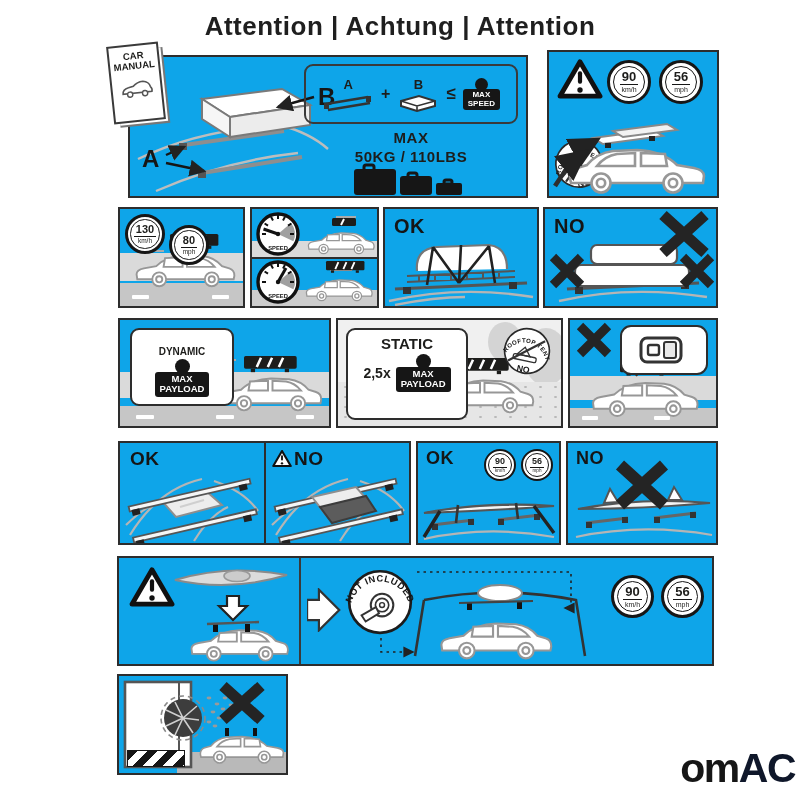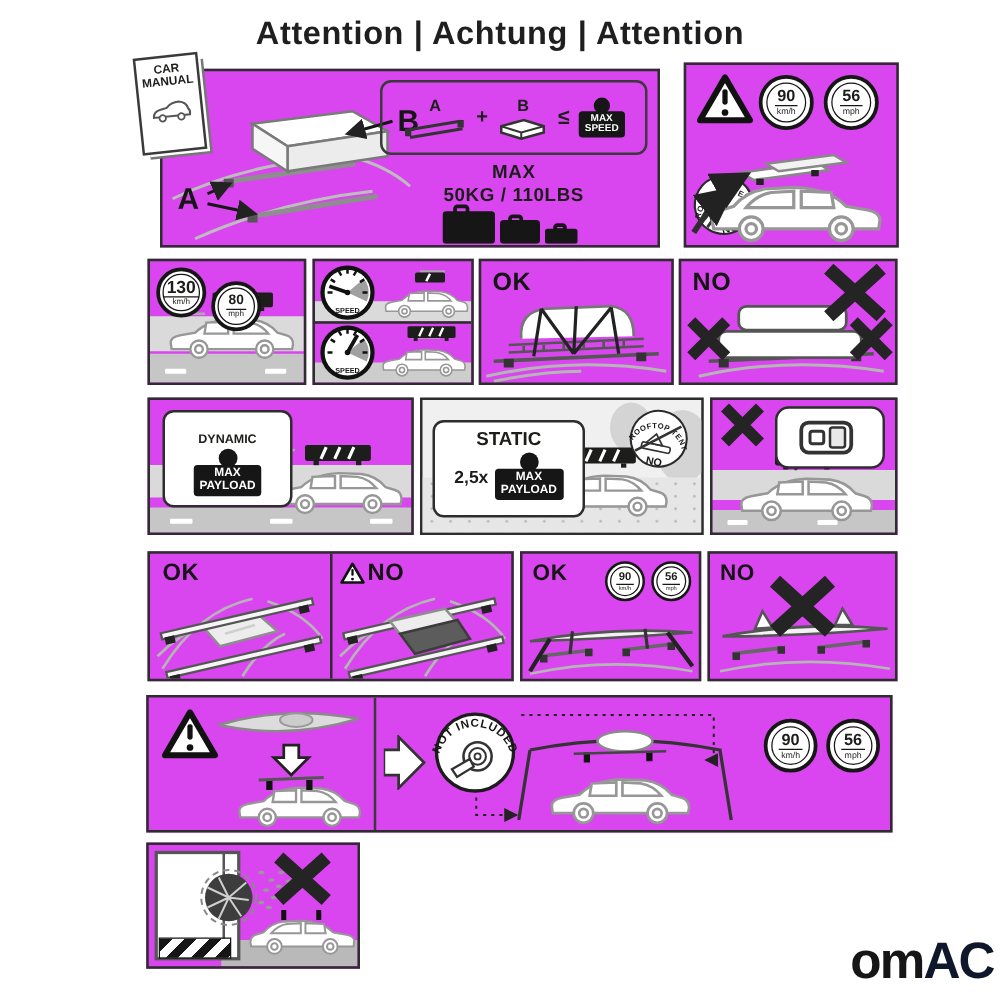--- a/index.html
+++ b/index.html
@@ -1,18 +1,18 @@
 <!DOCTYPE html>
 <html><head>
 <meta charset="utf-8">
 <style>
   html,body{margin:0;padding:0;background:#fff;}
   #sheet{position:relative;width:800px;height:800px;background:#fff;overflow:hidden;
          font-family:"Liberation Sans",sans-serif;color:#1d1d1b;}
-  .panel{position:absolute;background:#d946ef;border:2px solid #2d2d2d;box-sizing:border-box;overflow:hidden;}
+  .panel{position:absolute;background:#0ea5e9;border:2px solid #2d2d2d;box-sizing:border-box;overflow:hidden;}
   .abs{position:absolute;}
   .oklabel{position:absolute;font-weight:bold;font-size:20px;letter-spacing:.5px;color:#151515;line-height:1;}
   .badge{position:absolute;border:3.5px solid #161616;border-radius:50%;background:#fff;
          display:flex;align-items:center;justify-content:center;box-sizing:border-box;}
   .badge-in{border:1.5px solid #161616;border-radius:50%;width:86%;height:86%;box-sizing:border-box;
             display:flex;flex-direction:column;align-items:center;justify-content:center;line-height:1;background:#fff;}
   .badge-v{font-weight:bold;border-bottom:1.5px solid #161616;padding:0 2px 1px;}
   .badge-u{margin-top:1px;}
   .w-head{background:#161616;border-radius:50%;margin:0 auto -2px;}
   .w-body{background:#161616;color:#fff;font-weight:bold;border-radius:3px;padding:2px 5px;
@@ -188,21 +188,21 @@
     <div class="road" style="left:0;top:74px;width:123px;height:23px;"></div>
     <div class="dash" style="left:12px;top:86px;width:17px;"></div>
     <div class="dash" style="left:92px;top:86px;width:17px;"></div>
     <svg class="abs" style="left:0;top:0" width="123px" height="97" viewBox="0 0 123 97">
       <path d="M28 30 H44 M24 36 H40 M30 42 H44" stroke="#ababab" stroke-width="2"></path>
       <use href="#g-car-right" transform="translate(10,36) scale(0.73)"></use>
       <use href="#g-cargo" transform="translate(50,25) scale(0.78)"></use>
     </svg>
     <div class="badge" style="left:5px;top:5px;width:40px;height:40px;border-width:3px;">
       <div class="badge-in">
-        <div class="badge-v" style="font-size:14px">130</div>
+        <div class="badge-v" style="font-size:11px">130</div>
         <div class="badge-u" style="font-size:6.5px">km/h</div>
       </div>
     </div>
     <div class="badge" style="left:49px;top:16px;width:40px;height:40px;border-width:3px;">
       <div class="badge-in">
         <div class="badge-v" style="font-size:11px">80</div>
         <div class="badge-u" style="font-size:6.5px">mph</div>
       </div>
     </div>
   </div>
@@ -290,21 +290,21 @@
   </div>
 
   <div class="panel" style="left:336px;top:318px;width:227px;height:110px;background:#f0f0f0;">
     <div class="tree" style="left:150px;top:2px;width:34px;height:40px;"></div>
     <div class="tree" style="left:186px;top:8px;width:44px;height:58px;"></div>
     <div class="grassdots" style="left:0;top:62px;width:223px;height:44px;background-color:#e6e6e6;"></div>
     <svg class="abs" style="left:0;top:0" width="223" height="106" viewBox="0 0 223 106">
       <use href="#g-car-right" transform="translate(88,50) scale(0.75)"></use>
       <use href="#g-cargo" transform="translate(118,38) scale(0.85)"></use>
     </svg>
-    <div class="tagbox" style="left:8px;top:16px;width:122px;height:78px;">
+    <div class="tagbox" style="left:8px;top:8px;width:122px;height:92px;">
       <div style="font-weight:bold;font-size:15px;margin-top:5px;">STATIC</div>
       <div style="display:flex;align-items:center;justify-content:center;gap:5px;margin-top:2px;">
         <div style="font-weight:bold;font-size:14px;">2,5x</div>
         <div class="weight">
           <div class="w-head" style="width:15px;height:15px;"></div>
           <div class="w-body" style="font-size:9.5px;">
             <div>MAX</div>
             <div>PAYLOAD</div>
           </div>
         </div>

